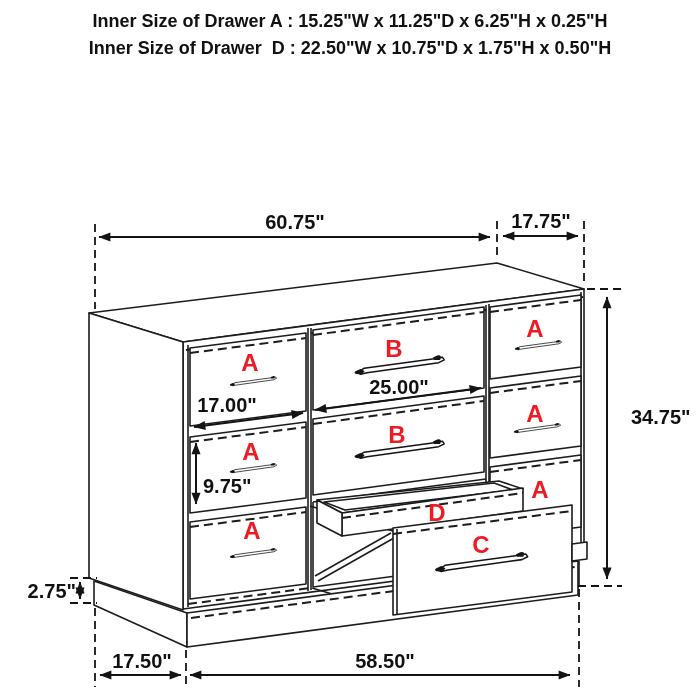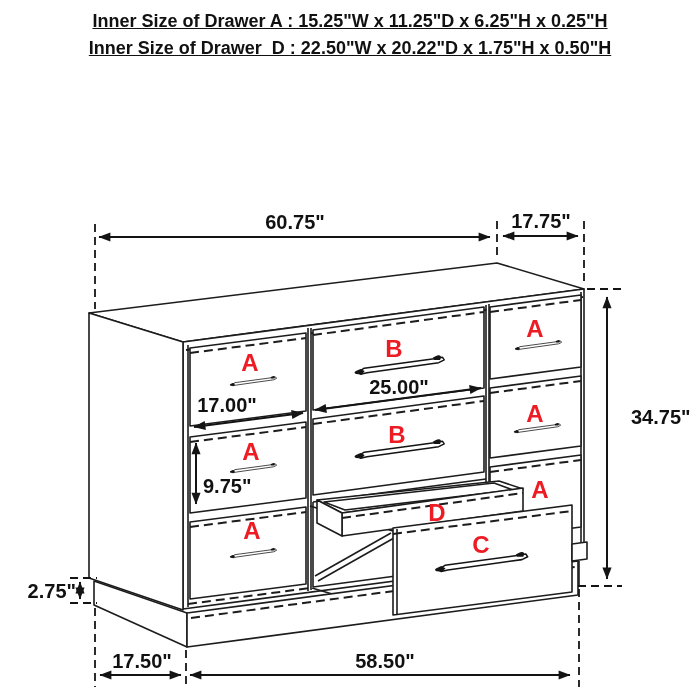--- a/index.html
+++ b/index.html
@@ -1,36 +1,36 @@
 <!DOCTYPE html>
 <html><head>
 <meta charset="utf-8">
 <style>
   html,body{margin:0;padding:0;background:#ffffff;}
   .page{position:relative;width:700px;height:700px;background:#ffffff;overflow:hidden;
         font-family:"Liberation Sans",sans-serif;}
   .spec-block{position:absolute;top:8px;left:0;width:700px;text-align:center;}
-  .spec-line{font-size:18px;font-weight:bold;color:#111;line-height:27px;white-space:pre;text-decoration:underline;}
+  .spec-line{font-size:18px;font-weight:bold;color:#111;line-height:27px;white-space:pre;}
   .drawing{position:absolute;top:0;left:0;}
   .struct{stroke:#1c1c1c;stroke-width:1.6;fill:none;stroke-linejoin:round;}
   .face{stroke:#1c1c1c;stroke-width:1.6;fill:#ffffff;stroke-linejoin:round;}
   .hatch{stroke:#1c1c1c;stroke-width:2;fill:none;stroke-dasharray:9 5;}
   .dim{stroke:#141414;stroke-width:2;fill:none;}
   .dash{stroke:#141414;stroke-width:1.8;fill:none;stroke-dasharray:8 5;}
   .dimtxt{font-family:"Liberation Sans",sans-serif;font-size:20px;font-weight:bold;fill:#111;}
   .rlabel{font-family:"Liberation Sans",sans-serif;font-size:24px;font-weight:bold;fill:#ED1C24;text-anchor:middle;}
 </style>
 </head>
 <body>
 
 <div class="page">
 
   <div class="spec-block">
     <div class="spec-line">Inner Size of Drawer A : 15.25"W x 11.25"D x 6.25"H x 0.25"H</div>
-    <div class="spec-line">Inner Size of Drawer  D : 22.50"W x 20.22"D x 1.75"H x 0.50"H</div>
+    <div class="spec-line">Inner Size of Drawer  D : 22.50"W x 10.75"D x 1.75"H x 0.50"H</div>
   </div>
 
   <svg class="drawing" width="700" height="700" viewBox="0 0 700 700">
     <defs>
       <marker id="arr" viewBox="0 0 12 10" markerWidth="13" markerHeight="11" refX="11" refY="5" orient="auto-start-reverse" markerUnits="userSpaceOnUse">
         <path d="M0.5,0.8 L11.5,5 L0.5,9.2 Z" fill="#141414"></path>
       </marker>
       <g id="handle">
         <path d="M -47 8 L -40 3.5 L 38 -7 L 45 -8.5 L 47 -5.5 L 41 -2.5 L -37 8.5 L -44 10 Z" fill="#ffffff" stroke="#141414" stroke-width="1.6" stroke-linejoin="round"></path>
         <path d="M -49 6.5 q -3 1.5 0 3.2 l 6.5 0.5 l 3 -3.7 l -4.5 -2.2 z" fill="#141414"></path>

